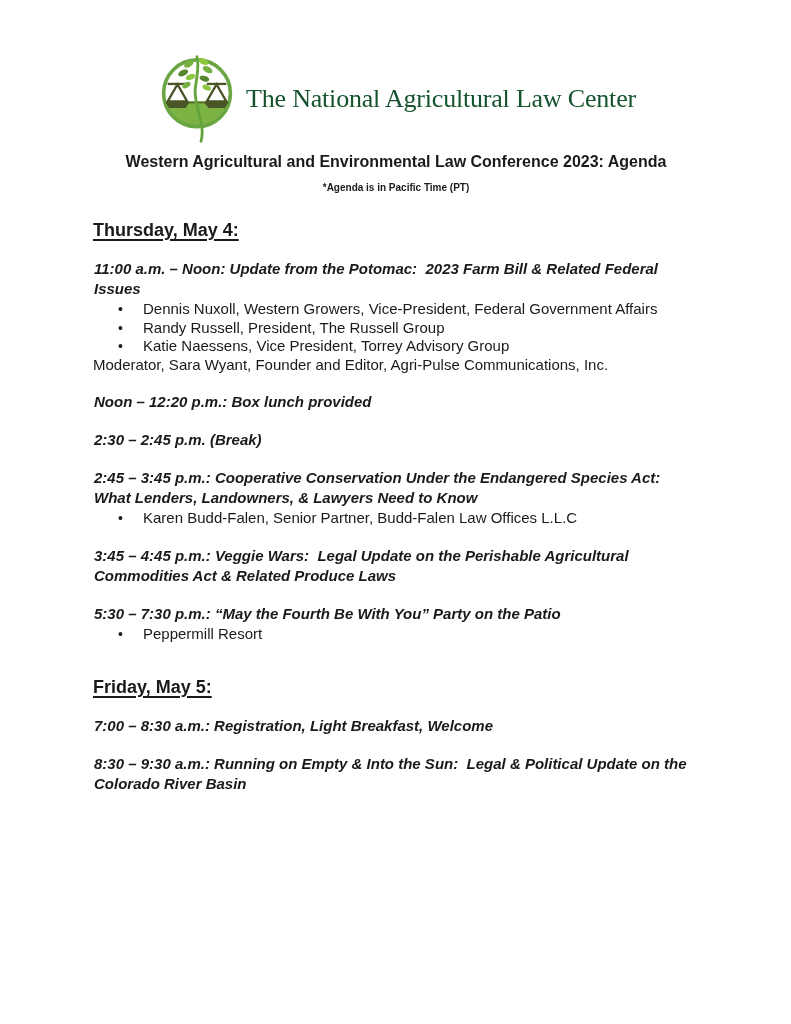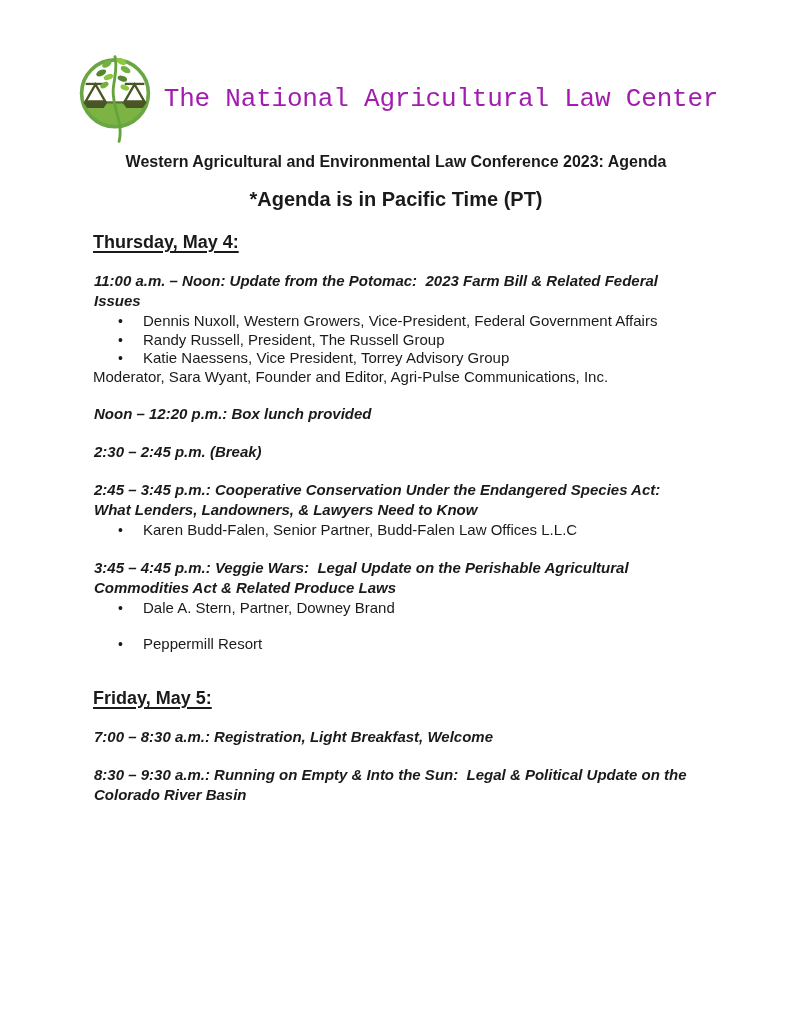--- a/index.html
+++ b/index.html
@@ -12,31 +12,31 @@
     font-family:"Liberation Sans", sans-serif;
     color:#1a1a1a;
     overflow:hidden;
   }
   .logo-row {
     display:flex; align-items:center; justify-content:center;
     gap:8px; height:88px;
   }
   .logo-mark { width:82px; height:88px; flex:0 0 auto; }
   .logo-text {
-    font-family:Liberation Mono, monospace;
+    font-family:Liberation Serif, serif;
     font-size:26px; letter-spacing:-0.2px;
-    color:#a21caf; white-space:nowrap;
+    color:#14532d; white-space:nowrap;
   }
   .doc-title {
     margin:9px 0 0; text-align:center;
     font-size:16px; font-weight:bold; line-height:20px;
   }
   .tz-note {
-    margin:18px 0 0; text-align:center;
-    font-size:20px; font-weight:bold; line-height:19px;
+    margin:6px 0 0; text-align:center;
+    font-size:10px; font-weight:bold; line-height:19px;
   }
   .day-heading {
     margin:23px 0 4px;
     font-size:18px; font-weight:bold; line-height:21px;
     text-decoration:underline;
     text-decoration-thickness:2px;
     text-underline-offset:3px;
   }
   .day + .day .day-heading { margin-top:34px; }
   .session { margin-top:18px; }
@@ -135,26 +135,24 @@
 
     <div class="session">
       <p class="session-title">2:45 – 3:45 p.m.: Cooperative Conservation Under the Endangered Species Act: What Lenders, Landowners, &amp; Lawyers Need to Know</p>
       <ul class="speakers">
         <li>Karen Budd-Falen, Senior Partner, Budd-Falen Law Offices L.L.C</li>
       </ul>
     </div>
 
     <div class="session">
       <p class="session-title">3:45 – 4:45 p.m.: Veggie Wars:  Legal Update on the Perishable Agricultural Commodities Act &amp; Related Produce Laws</p>
-      <ul class="speakers">
-        <li>Dale A. Stern, Partner, Downey Brand</li>
-      </ul>
     </div>
 
     <div class="session">
+      <p class="session-title">5:30 – 7:30 p.m.: “May the Fourth Be With You” Party on the Patio</p>
       <ul class="speakers">
         <li>Peppermill Resort</li>
       </ul>
     </div>
   </section>
 
   <section class="day">
     <h2 class="day-heading">Friday, May 5:</h2>
 
     <div class="session">

